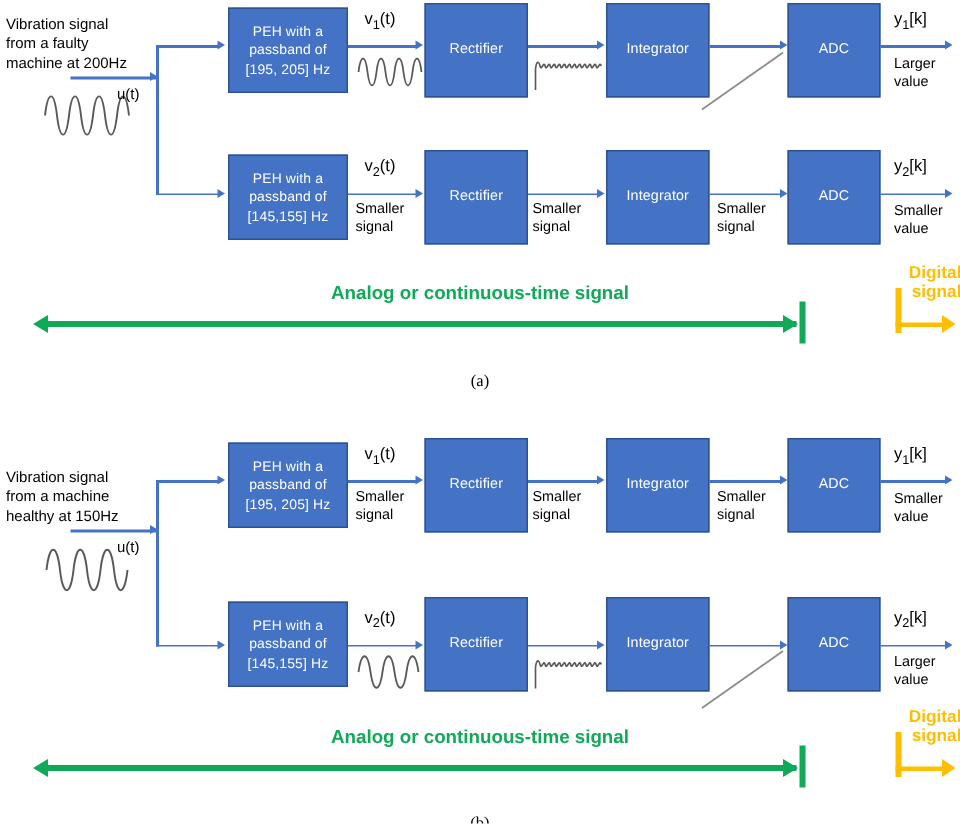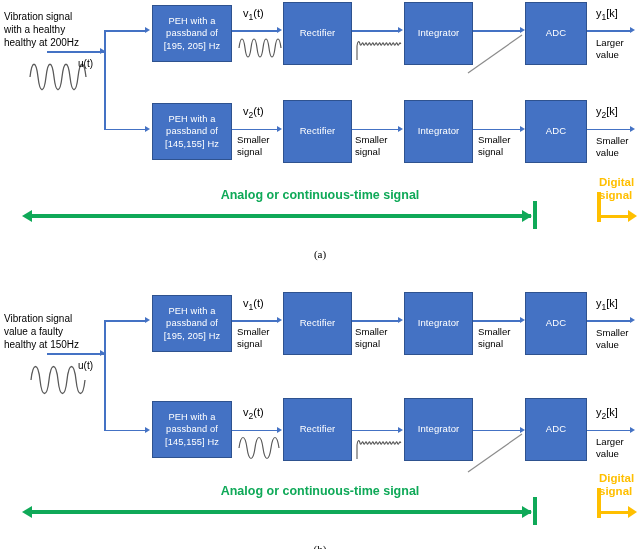--- a/index.html
+++ b/index.html
@@ -59,33 +59,33 @@
   .green-text{position:absolute;color:#0FA958;font-weight:bold;font-size:12.5px;
       width:640px;text-align:center;left:0;}
 
   
   .or-line{position:absolute;height:3.2px;background:#FFBF00;}
   .or-cap{position:absolute;width:3.6px;background:#FFBF00;}
   .or-arrowR{position:absolute;width:0;height:0;
       border-top:6px solid transparent;border-bottom:6px solid transparent;
       border-left:9px solid #FFBF00;}
   .or-text{position:absolute;color:#FFBF00;font-weight:bold;font-size:11.5px;
-      line-height:13px;text-align:left;}
+      line-height:13px;text-align:right;}
 
   svg{display:block;overflow:visible;}
 </style>
 </head>
 <body>
 
 <div class="panel" style="top:0px;height:274px;">
 
   <div class="txt" style="left:4px;top:10px;width:120px;">
     <div>Vibration signal</div>
-    <div>with a healthy</div>
-    <div>healthy at 200Hz</div>
+    <div>from a faulty</div>
+    <div>machine at 200Hz</div>
   </div>
 
   <div class="abs" style="left:28px;top:62px;">
     <svg width="62" height="30" viewBox="0 0 62 30">
       <path d="M2,15 C4,-2 8,-2 10,15 C12,32 16,32 18,15 C20,-2 24,-2 26,15 C28,32 32,32 34,15 C36,-2 40,-2 42,15 C44,32 48,32 50,15 C52,-2 56,-2 58,15" fill="none" stroke="#595959" stroke-width="1.3"></path>
     </svg>
   </div>
 
   <div class="vlabel" style="left:78px;top:58px;font-size:10px;">u(t)</div>
 
@@ -214,21 +214,21 @@
   <div class="or-line" style="left:597px;top:214.5px;width:33px;"></div>
   <div class="or-arrowR" style="left:628px;top:210.1px;"></div>
 
   <div class="cap" style="top:248px;">(a)</div>
 </div>
 
 <div class="panel" style="top:281px;height:268px;">
 
   <div class="txt" style="left:4px;top:31px;width:120px;">
     <div>Vibration signal</div>
-    <div>value a faulty</div>
+    <div>from a machine</div>
     <div>healthy at 150Hz</div>
   </div>
 
   <div class="abs" style="left:28px;top:83px;">
     <svg width="62" height="32" viewBox="0 0 62 32">
       <path d="M3,16 C5,-2 10,-2 12,16 C14,34 19,34 21,16 C23,-2 28,-2 30,16 C32,34 37,34 39,16 C41,-2 46,-2 48,16 C50,34 55,34 57,16" fill="none" stroke="#595959" stroke-width="1.3"></path>
     </svg>
   </div>
 
   <div class="vlabel" style="left:78px;top:79px;font-size:10px;">u(t)</div>

